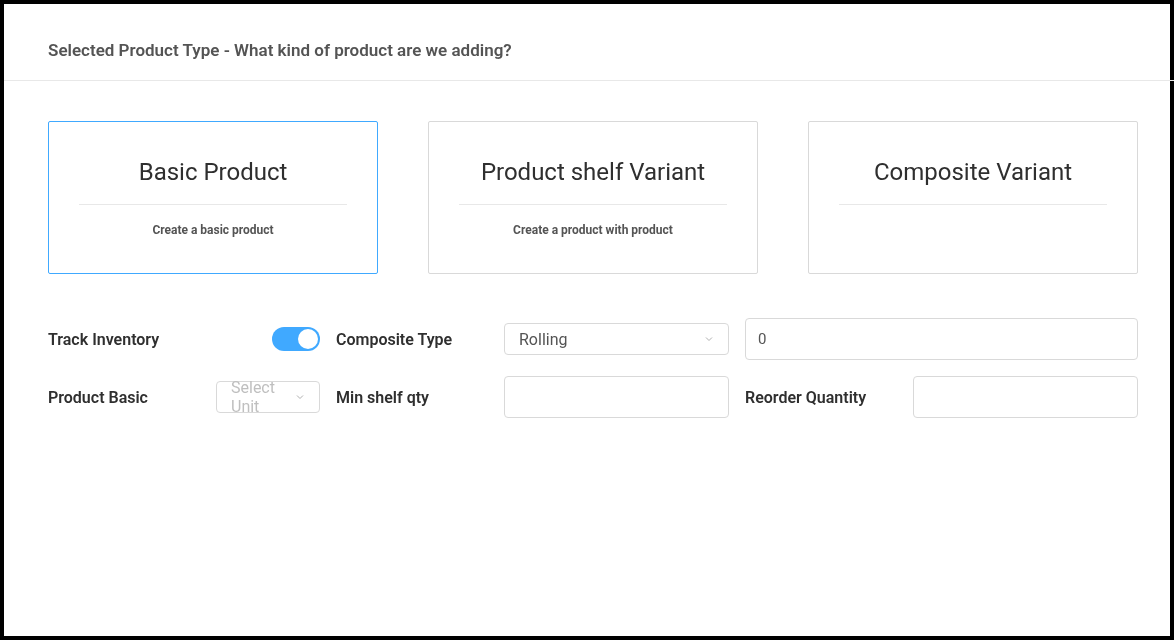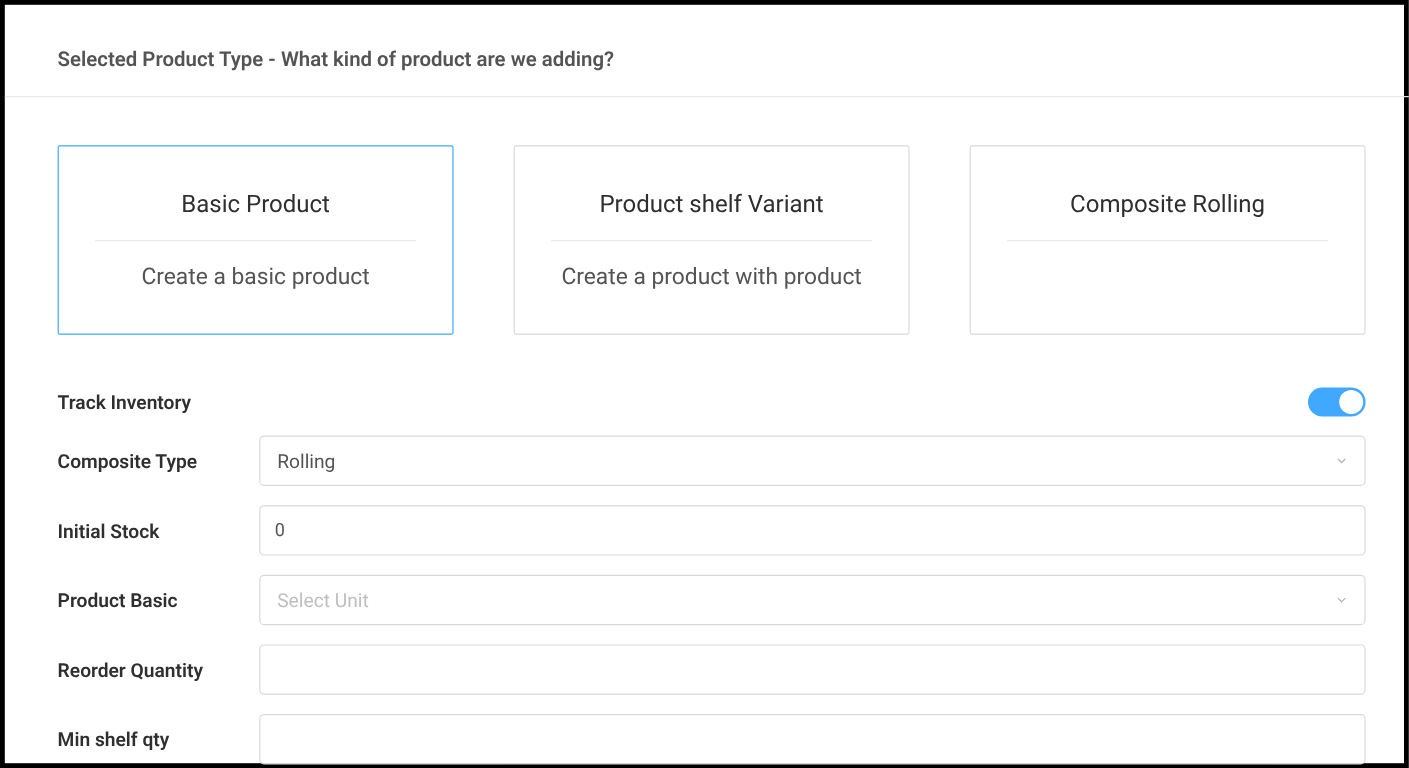--- a/index.html
+++ b/index.html
@@ -42,38 +42,38 @@
       border: 1px solid #d9d9d9;
       border-radius: 2px;
       padding: 36px 20px 36px 20px;
       text-align: center;
       cursor: pointer;
     }
     .product-card.selected {
       border-color: #40a9ff;
     }
     .product-card-title {
-      font-size: 20px;
+      font-size: 24px;
       color: #2f2f2f;
       font-weight: 400;
       padding-bottom: 18px;
     }
     .product-card-divider {
       border: none;
       border-top: 1px solid #e8e8e8;
       margin: 0 10px 18px 10px;
     }
     .product-card-desc {
-      font-size: 19px;
-      color: #545454;
-      font-weight: 400;
+      font-size: 12px;
+      color: #545454;
+      font-weight: 700;
     }
     .form-grid {
       display: grid;
-      grid-template-columns: 1fr;
+      grid-template-columns: 1fr 1fr 1fr;
       column-gap: 44px;
       row-gap: 40px;
       gap: 16px;
     }
     .form-row {
       display: flex;
       align-items: center;
     }
     .form-label {
       font-size: 16px;
@@ -92,34 +92,33 @@
       color: #545454;
       background: #fff;
       outline: none;
     }
     .select-wrap {
       flex: 1;
       position: relative;
     }
     .select {
       width: 100%;
-      height: 42px;
+      height: 32px;
       border: 1px solid #d9d9d9;
       border-radius: 4px;
       padding: 0 36px 0 14px;
       font-size: 16px;
       color: #545454;
       background: #fff;
       display: flex;
       align-items: center;
       cursor: pointer;
     }
     .select.placeholder {
       color: #bfbfbf;
-      text-align: right;
     }
     .chevron {
       position: absolute;
       right: 14px;
       top: 50%;
       transform: translateY(-50%);
       pointer-events: none;
     }
     .chevron svg {
       width: 12px;
@@ -166,21 +165,21 @@
       <div class="product-card-title">Basic Product</div>
       <hr class="product-card-divider">
       <div class="product-card-desc">Create a basic product</div>
     </div>
     <div class="product-card">
       <div class="product-card-title">Product shelf Variant</div>
       <hr class="product-card-divider">
       <div class="product-card-desc">Create a product with product</div>
     </div>
     <div class="product-card">
-      <div class="product-card-title">Composite Rolling</div>
+      <div class="product-card-title">Composite Variant</div>
       <hr class="product-card-divider">
     </div>
   </div>
 
   <div class="form-grid">
 
     <div class="form-row switch-row">
       <div class="form-label">Track Inventory</div>
       <div class="switch">
         <div class="switch-knob"></div>
@@ -194,39 +193,38 @@
         </div>
         <span class="chevron">
           <svg viewBox="0 0 24 24" fill="none" stroke="#b0b0b0" stroke-width="2">
               <polyline points="6 9 12 15 18 9"></polyline>
             </svg>
         </span>
       </div>
     </div>
 
     <div class="form-row">
-      <div class="form-label">Initial Stock</div>
       <input class="form-control" type="text" value="0" style="">
     </div>
     <div class="form-row">
       <div class="form-label">Product Basic</div>
       <div class="select-wrap">
         <div class="select placeholder">
           <span>Select Unit</span>
         </div>
         <span class="chevron">
           <svg viewBox="0 0 24 24" fill="none" stroke="#b0b0b0" stroke-width="2">
               <polyline points="6 9 12 15 18 9"></polyline>
             </svg>
         </span>
       </div>
     </div>
 
     <div class="form-row">
+      <div class="form-label">Min shelf qty</div>
+      <input class="form-control" type="text" value="" style="">
+    </div>
+    <div class="form-row">
       <div class="form-label">Reorder Quantity</div>
       <input class="form-control" type="text" value="" style="">
     </div>
-    <div class="form-row">
-      <div class="form-label">Min shelf qty</div>
-      <input class="form-control" type="text" value="" style="">
-    </div>
   </div>
 </div>
 
 </body></html>

